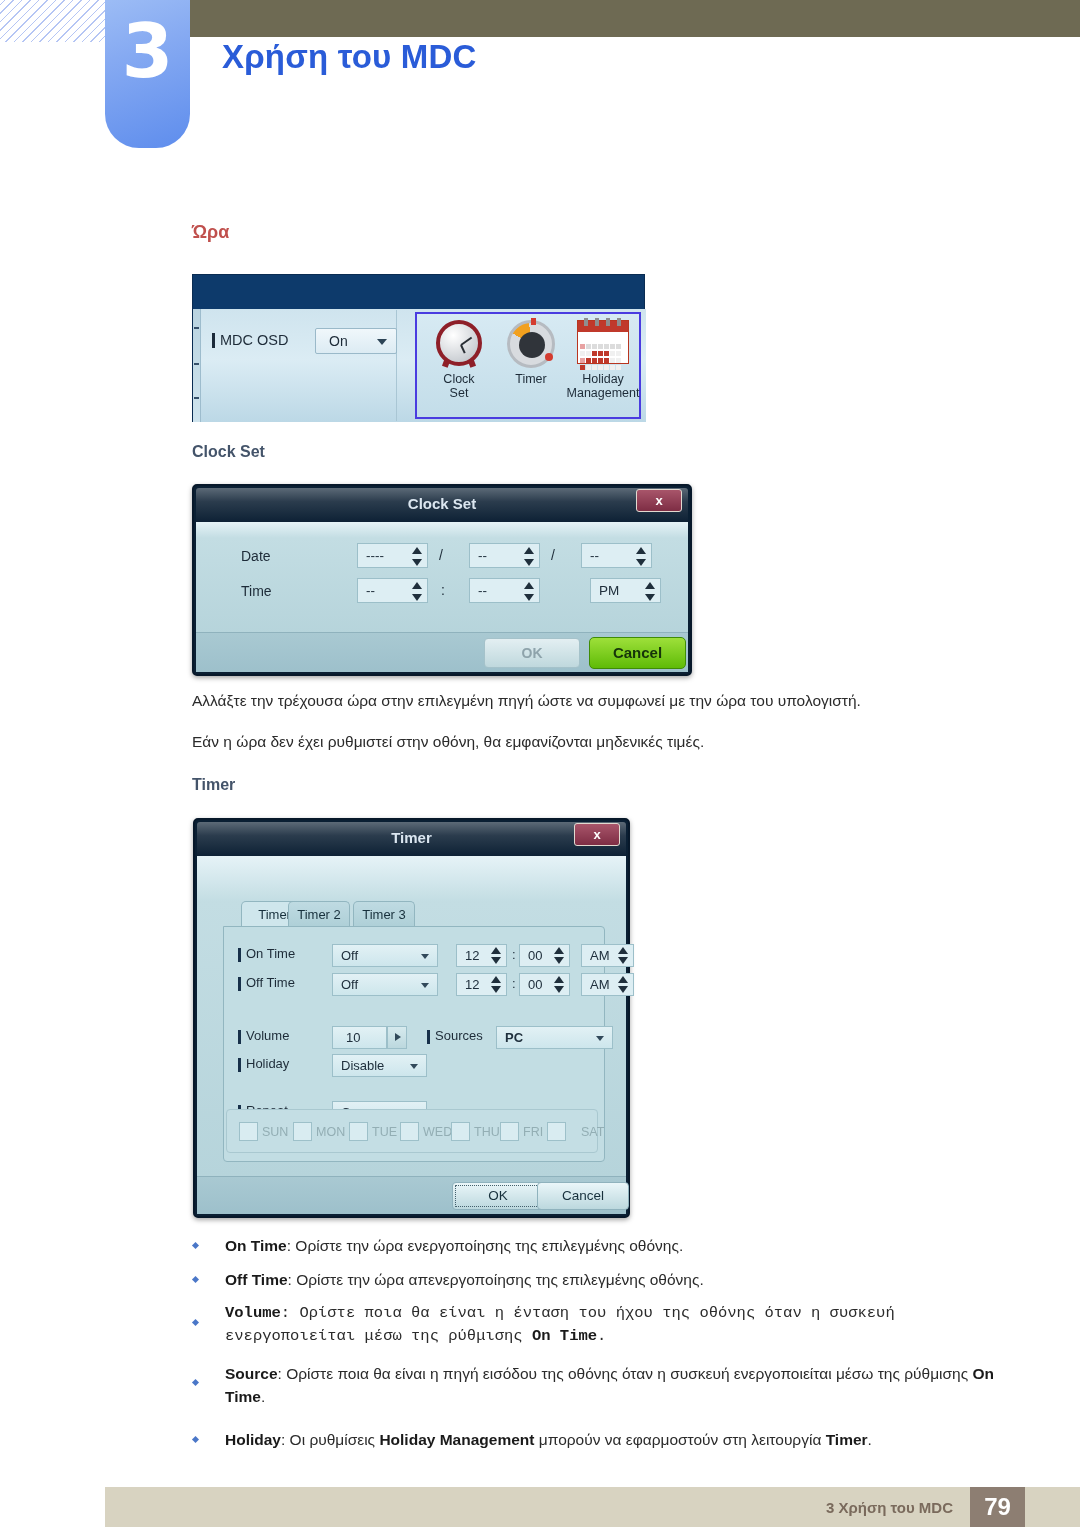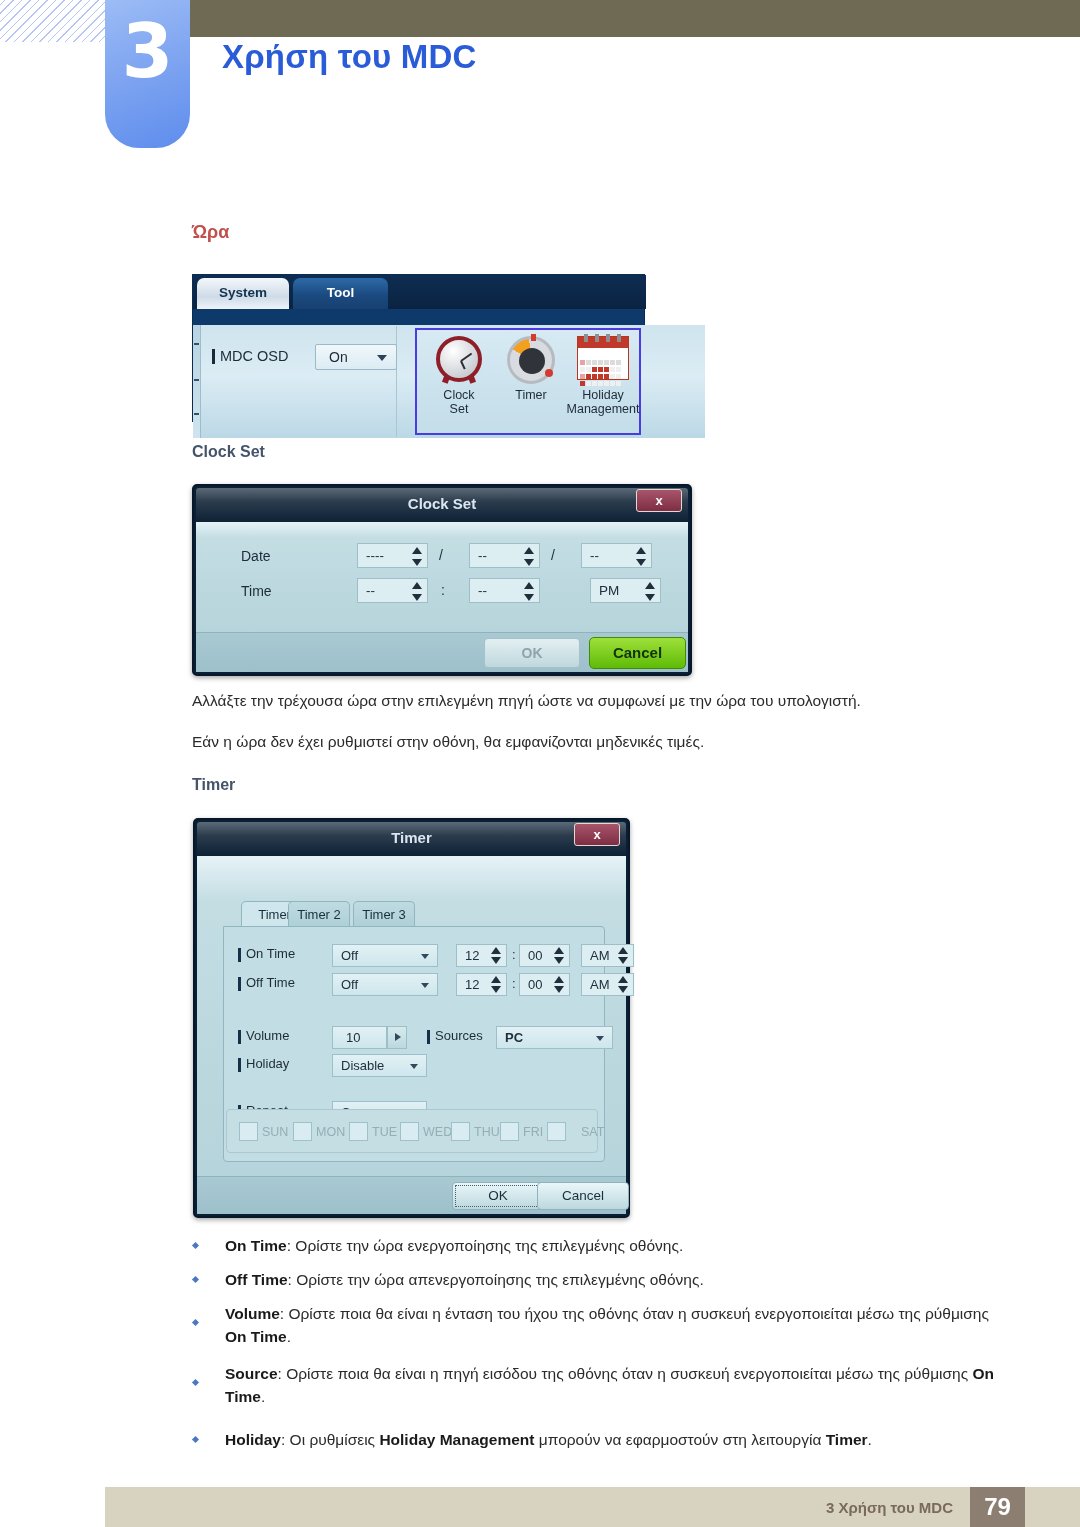--- a/index.html
+++ b/index.html
@@ -71,21 +71,21 @@
     left:4px; width:92px;
     background:linear-gradient(#f3f7fb,#cfdbe8 60%,#eef3f8);
     color:#14334f;
   }
   #tab-tool {
     left:100px; width:95px;
     background:linear-gradient(#2d6aa8,#1b4a80 55%,#17406f);
     color:#ffffff;
   }
   #toolbar-body {
-    position:absolute; left:0; top:50px; width:512px; height:113px;
+    position:absolute; left:0; top:34px; width:453px; height:113px;
     background:linear-gradient(#cfe4ee,#dbecf4 45%,#bcd8e6);
   }
   #left-strip {
     position:absolute; left:0; top:0; width:8px; height:113px;
     background:linear-gradient(#b9d3e0,#cfe4ee);
     border-right:1px solid #9dbccd;
   }
   .strip-mark {
     position:absolute; left:1px; width:5px; height:2px; background:#36506a;
   }
@@ -288,24 +288,20 @@
 <div id="olive-bar"></div>
 <div id="chapter-tab">
   <div id="chapter-number">3</div>
 </div>
 <div id="chapter-title">Χρήση του MDC</div>
 
 <div class="section-heading" style="left:192px; top:222px;">Ώρα</div>
 
 <div id="toolbar-shot">
 
-  <div id="tabstrip">
-    <div class="shot-tab" id="tab-system">System</div>
-    <div class="shot-tab" id="tab-tool">Tool</div>
-  </div>
 
   <div id="toolbar-body">
     <div id="left-strip">
       <div class="strip-mark" style="top:18px;"></div>
       <div class="strip-mark" style="top:54px;"></div>
       <div class="strip-mark" style="top:88px;"></div>
     </div>
 
     <div id="panel-osd">
       <div id="osd-bar"></div>
@@ -549,21 +545,21 @@
 <div class="bullet-text" style="left:225px; top:1234px; width:790px;">
   <b>On Time</b><span>: Ορίστε την ώρα ενεργοποίησης της επιλεγμένης οθόνης.</span>
 </div>
 
 <div class="bullet-dot" style="left:193px; top:1277px;"></div>
 <div class="bullet-text" style="left:225px; top:1268px; width:790px;">
   <b>Off Time</b><span>: Ορίστε την ώρα απενεργοποίησης της επιλεγμένης οθόνης.</span>
 </div>
 
 <div class="bullet-dot" style="left:193px; top:1320px;"></div>
-<div class="bullet-text" style="left:225px; top:1302px; width:780px;">
+<div class="bullet-text" style="left:225px; top:1302px; width:780px;font-family:Liberation Mono, monospace;">
   <b>Volume</b><span>: Ορίστε ποια θα είναι η ένταση του ήχου της οθόνης όταν η συσκευή ενεργοποιείται μέσω της ρύθμισης </span><b>On Time</b><span>.</span>
 </div>
 
 <div class="bullet-dot" style="left:193px; top:1380px;"></div>
 <div class="bullet-text" style="left:225px; top:1362px; width:785px;">
   <b>Source</b><span>: Ορίστε ποια θα είναι η πηγή εισόδου της οθόνης όταν η συσκευή ενεργοποιείται μέσω της ρύθμισης </span><b>On Time</b><span>.</span>
 </div>
 
 <div class="bullet-dot" style="left:193px; top:1437px;"></div>
 <div class="bullet-text" style="left:225px; top:1428px; width:790px;">

